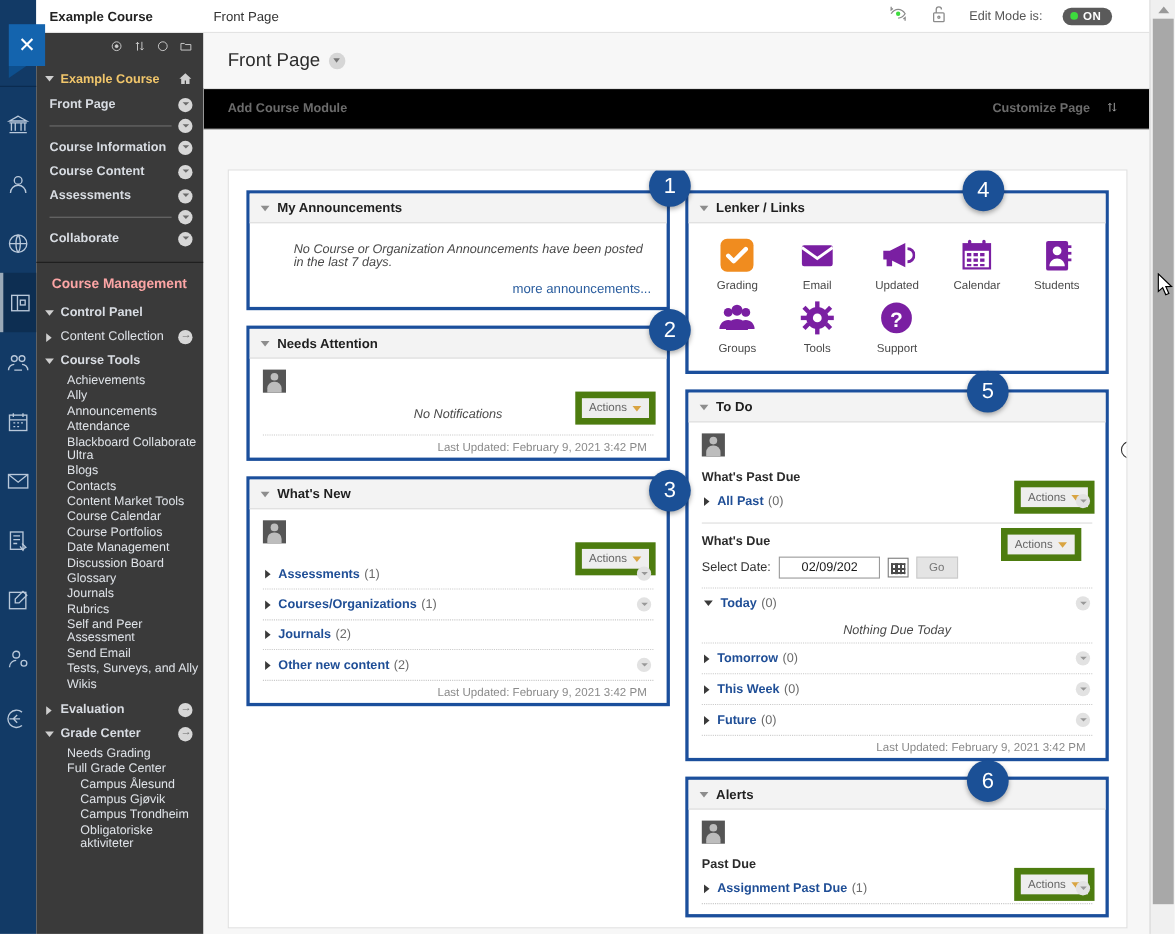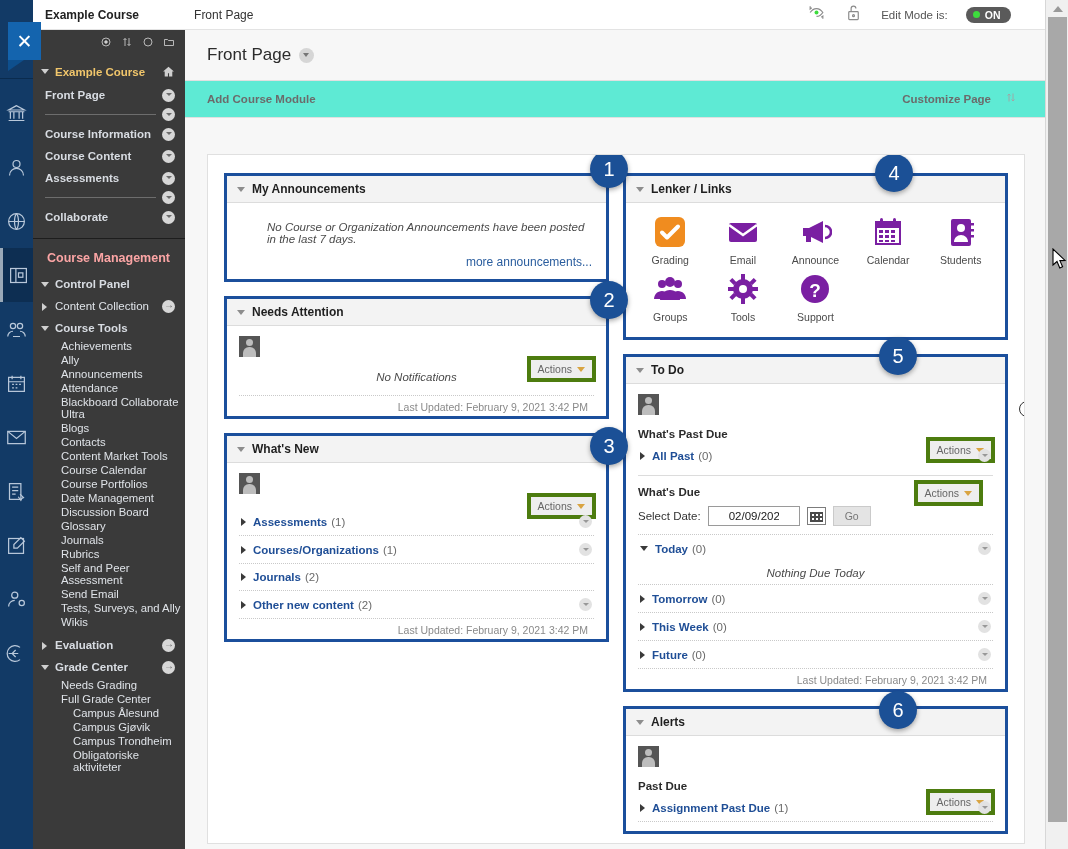--- a/index.html
+++ b/index.html
@@ -141,21 +141,21 @@
   }
   .title-chevron::after {
     content: ""; position: absolute; left: 4px; top: 5.5px;
     width: 0; height: 0;
     border-left: 3.5px solid transparent; border-right: 3.5px solid transparent;
     border-top: 4px solid #767676;
   }
   .action-bar {
     height: 38px; border-top: 1px solid #e0e0e0; border-bottom: 1px solid #e0e0e0;
     display: flex; align-items: center; padding: 0 28px 0 22px;
-    background: #5eead4;
+    background: #000000;
   }
   .action-link { font-size: 11.5px; color: #6b6b6b; font-weight: bold; }
   .action-right { margin-left: auto; display: flex; align-items: center; gap: 14px; }
   .sort-ico { color: #9b9b9b; font-size: 12px; }
 
   .modules-wrap {
     position: absolute; left: 22px; top: 124px; width: 818px; height: 690px;
     background: #ffffff; border: 1px solid #e0e0e0;
     padding: 18px 16px; display: flex; gap: 14px; overflow: hidden;
   }
@@ -190,21 +190,21 @@
   .avatar::before {
     content: ""; position: absolute; left: 7px; top: 3px; width: 7px; height: 7px;
     border-radius: 50%; background: #bdbdbd;
   }
   .avatar::after {
     content: ""; position: absolute; left: 4px; top: 11px; width: 13px; height: 10px;
     border-radius: 6px 6px 0 0; background: #bdbdbd;
   }
   .actions-btn {
     position: absolute; right: 10px; top: 6px;
-    background: #eeeeee; border: 4px solid #4d7c0f;
+    background: #eeeeee; border: 6px solid #4d7c0f;
     font-size: 10.5px; color: #666; padding: 3px 7px;
     display: flex; align-items: center; gap: 5px;
   }
   .actions-caret {
     width: 0; height: 0;
     border-left: 4px solid transparent; border-right: 4px solid transparent;
     border-top: 5px solid #d9a441;
   }
   .mod-foot {
     border-top: 1px dotted #c9c9c9; text-align: right;
@@ -662,21 +662,21 @@
             </div>
 
             <div class="link-tile">
               <span class="link-ico">
                 <svg viewBox="0 0 34 34">
                     <path d="M5 13h6l14-7v22l-14-7H5z" fill="#7a1fa2"></path>
                     <path d="M8 20v7h5v-6" fill="#7a1fa2"></path>
                     <path d="M27 11a6 6 0 0 1 0 12" stroke="#7a1fa2" stroke-width="2.6" fill="none"></path>
                   </svg>
               </span>
-              <span class="link-lbl">Announce</span>
+              <span class="link-lbl">Updated</span>
             </div>
 
             <div class="link-tile">
               <span class="link-ico">
                 <svg viewBox="0 0 34 34">
                     <rect x="4" y="6" width="26" height="24" fill="#7a1fa2"></rect>
                     <rect x="6" y="13" width="22" height="15" fill="#fff"></rect>
                     <g fill="#7a1fa2">
                       <rect x="8" y="15" width="4" height="3"></rect>
                       <rect x="14" y="15" width="4" height="3"></rect>

